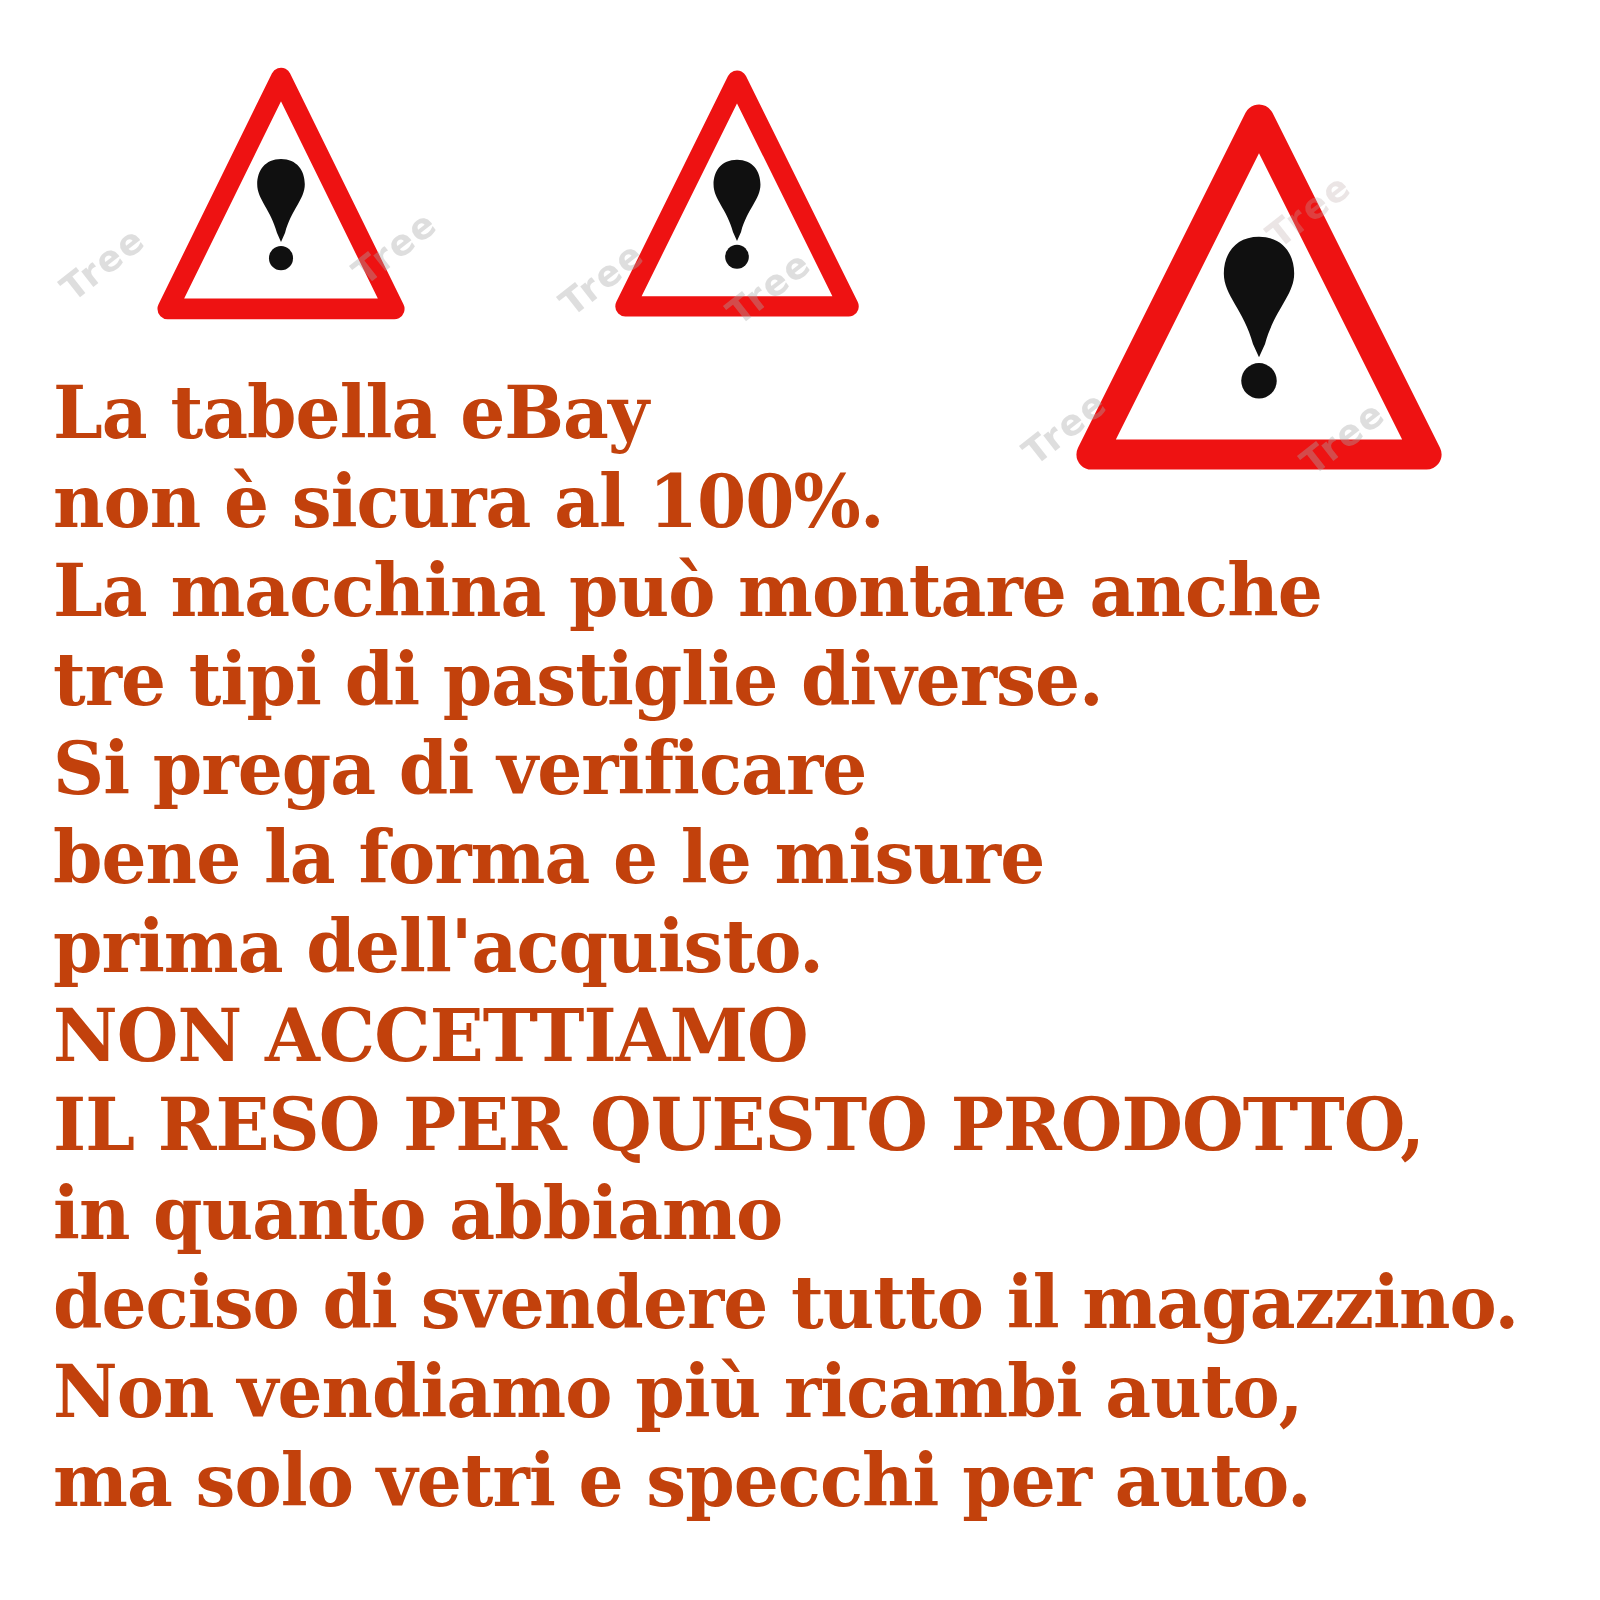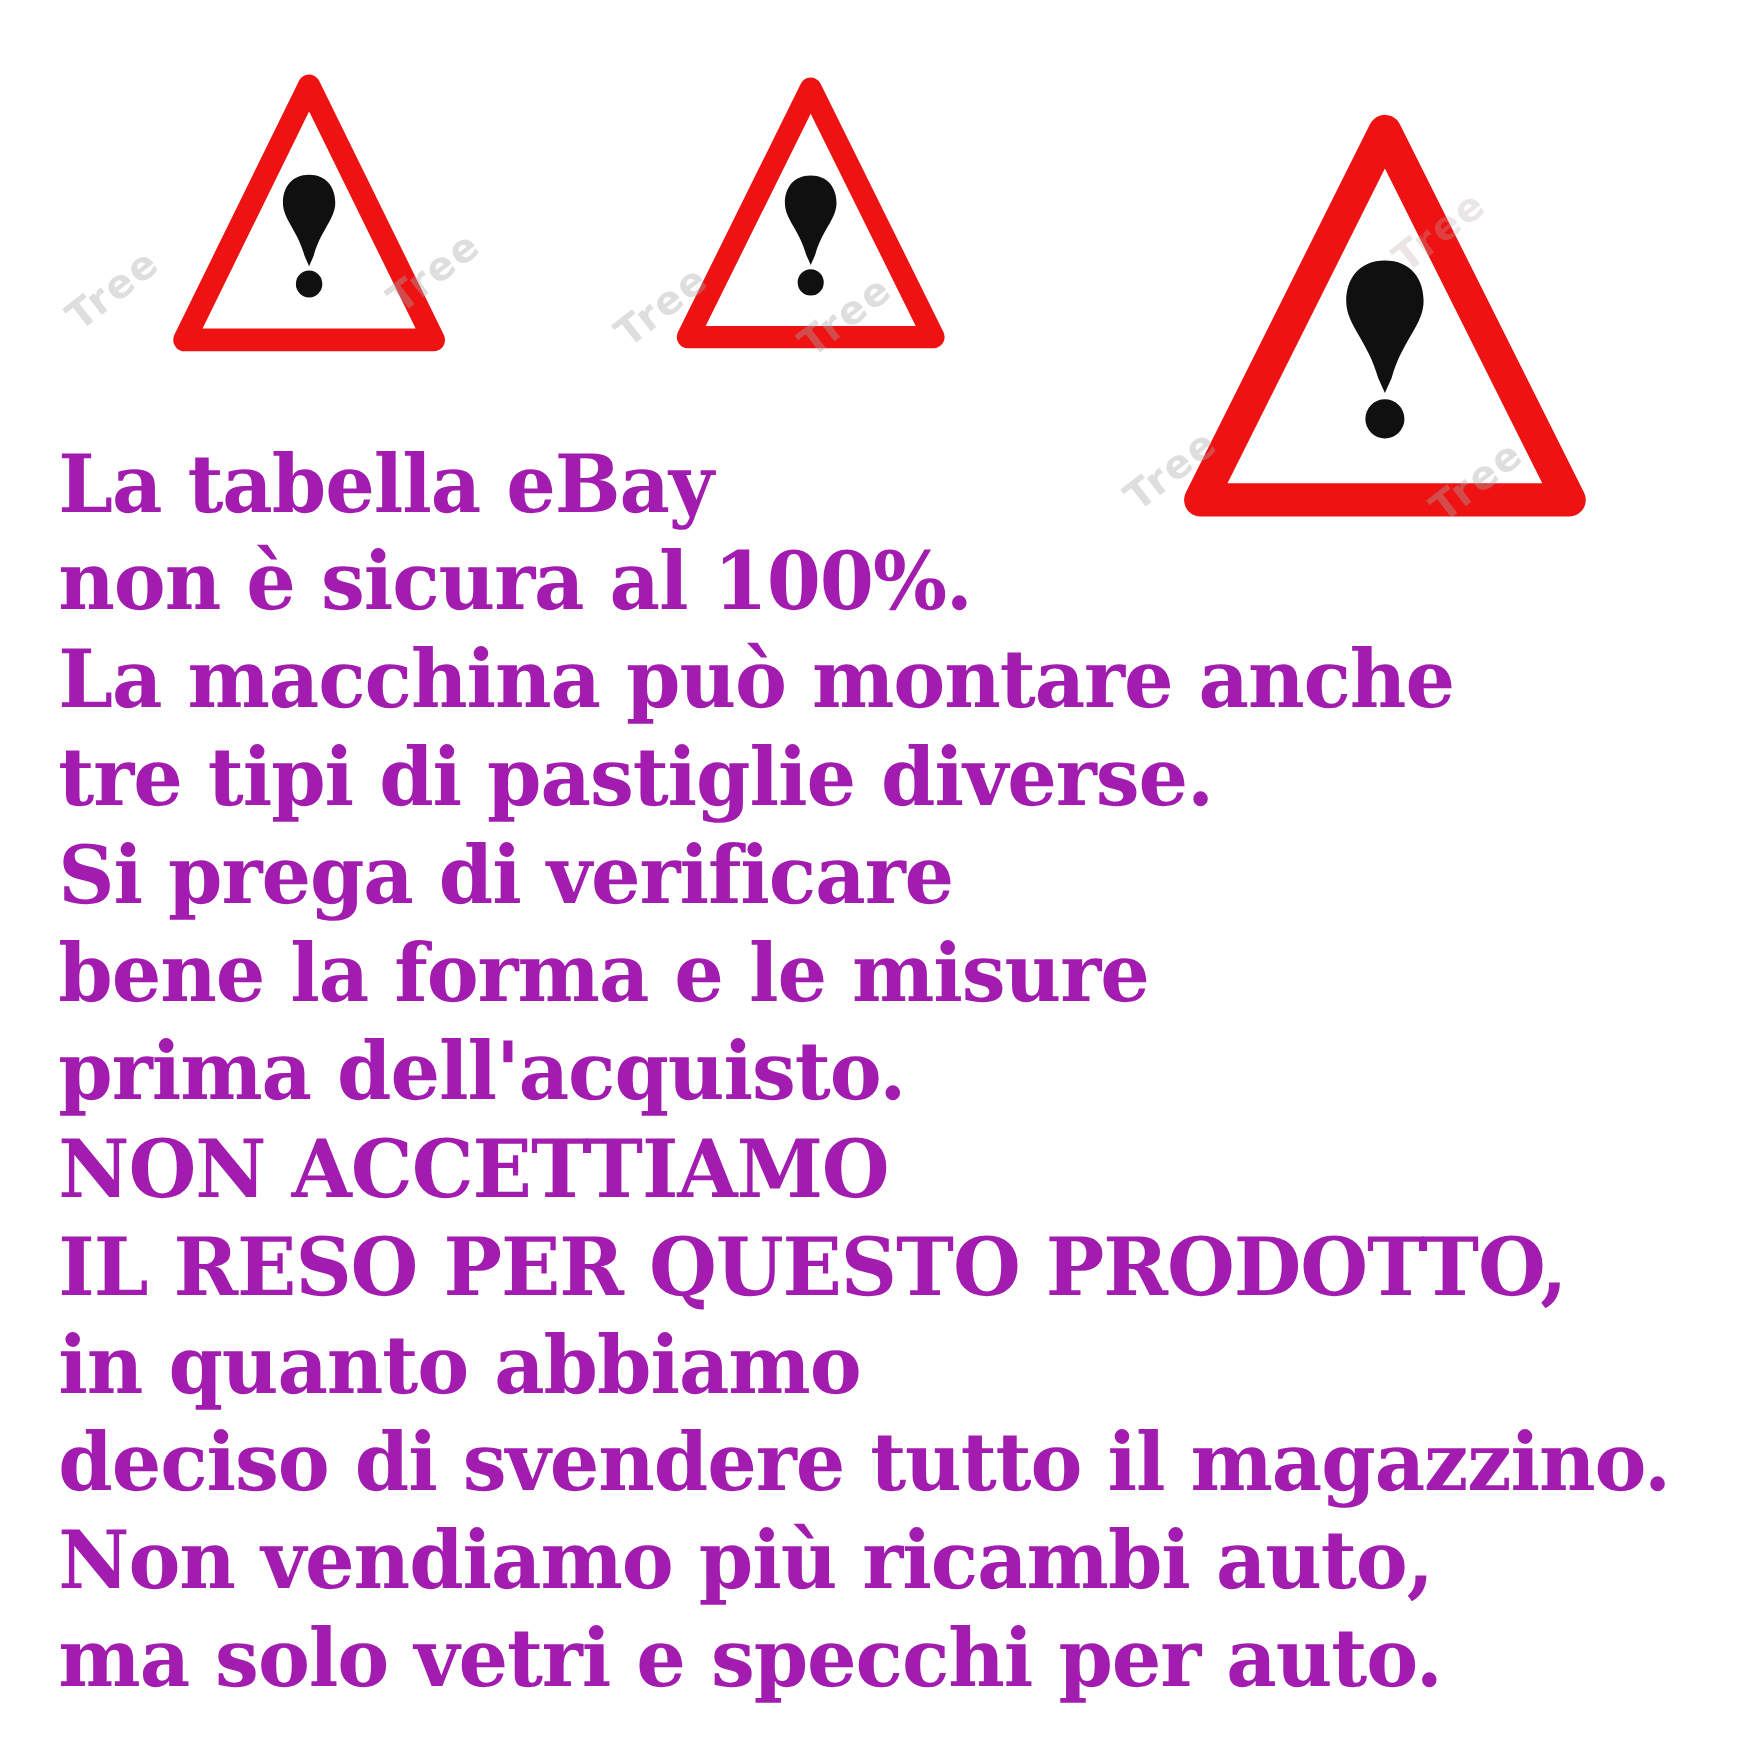--- a/index.html
+++ b/index.html
@@ -43,22 +43,22 @@
   .wm.w3 { left: 577px;  top: 283px; }
   .wm.w4 { left: 744px;  top: 292px; }
   .wm.w5 { left: 1040px; top: 432px; }
   .wm.w6 { left: 1318px; top: 442px; }
   .wm.w7 { left: 1284px; top: 215px; color: rgba(190,170,170,0.30); }
 
   
   .text-block {
     position: absolute;
     left: 53px;
-    top: 396px;
-    color: #a21caf;
+    top: 368px;
+    color: #c2410c;
   }
   .text-block .line {
     height: 89px;
     line-height: 89px;
     font-size: 73px;
     font-weight: bold;
     letter-spacing: -1px;
     white-space: nowrap;
     transform: scaleX(0.97);
     transform-origin: left center;

